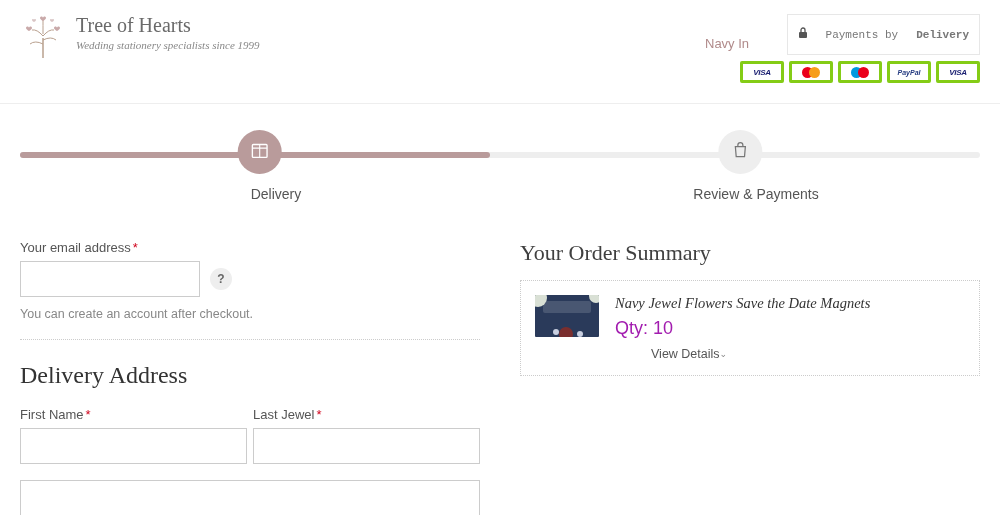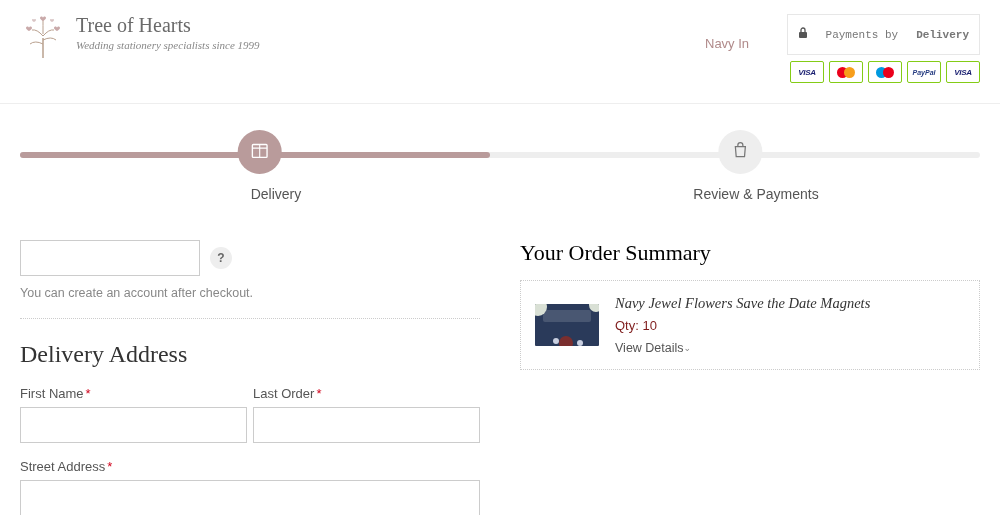--- a/index.html
+++ b/index.html
@@ -7,21 +7,21 @@
   .header { display: flex; align-items: flex-start; justify-content: space-between; padding: 14px 20px 14px 20px; }
   .logo-block { display: flex; align-items: flex-start; gap: 10px; }
   .logo-img { width: 46px; height: 46px; position: relative; }
   .brand-title { font-family: Georgia, 'Times New Roman', serif; font-size: 20px; color: #6a6a6a; font-weight: 400; }
   .brand-tag { font-family: Georgia, 'Times New Roman', serif; font-style: italic; font-size: 11px; color: #888; margin-top: 2px; }
   .header-right { display: flex; flex-direction: column; align-items: flex-end; gap: 6px; }
   .braintree { border: 1px solid #e7e7e7; padding: 12px 10px; font-family: "Courier New", monospace; font-size: 11px; color: #777; display: flex; align-items: center; gap: 18px; background: #fff; }
   .braintree .bt-pay { font-family: "Courier New", monospace; }
   .braintree .bt-name { font-weight: bold; }
   .card-row { display: flex; gap: 5px; }
-  .card-badge { width: 34px; height: 22px; border: 1px solid #84cc16; border-radius: 2px; background: #fff; display: flex; align-items: center; justify-content: center; font-size: 8px; font-weight: bold; }
+  .card-badge { width: 44px; height: 22px; border: 3px solid #84cc16; border-radius: 2px; background: #fff; display: flex; align-items: center; justify-content: center; font-size: 8px; font-weight: bold; }
   .card-visa { color: #1a1f71; font-style: italic; letter-spacing: -0.3px; }
   .mc-dots { display: flex; }
   .mc-dot { width: 11px; height: 11px; border-radius: 50%; }
   .mc-dot + .mc-dot { margin-left: -4px; }
   .card-pp { color: #253b80; font-style: italic; font-size: 7px; }
 
   .signin { position: absolute; left: 705px; top: 36px; color: #b08a8a; font-size: 13px; }
 
   .divider { border-bottom: 1px solid #eee; margin-top: 6px; }
 
@@ -48,29 +48,29 @@
   .help-badge { width: 22px; height: 22px; border-radius: 50%; background: #eee; color: #666; display: flex; align-items: center; justify-content: center; font-size: 12px; font-weight: bold; }
   .hint { font-size: 12.5px; color: #888; margin-top: 10px; }
   .sep { border-bottom: 1px dotted #ccc; margin: 18px 0 22px 0; }
 
   .section-title { font-family: Georgia, 'Times New Roman', serif; font-size: 24px; color: #333; font-weight: 400; margin-bottom: 18px; }
 
   .row-2 { display: flex; gap: 6px; }
   .col { flex: 1; }
   .field { margin-bottom: 16px; }
 
-  .summary-title { font-family: Georgia, 'Times New Roman', serif; font-size: 22px; color: #000000; margin-bottom: 14px; }
-  .summary-box { border: 1px dotted #ccc; padding: 14px; display: flex; gap: 16px; align-items: center; }
+  .summary-title { font-family: Georgia, 'Times New Roman', serif; font-size: 22px; color: #404040; margin-bottom: 14px; }
+  .summary-box { border: 1px dotted #ccc; padding: 14px; display: flex; gap: 16px; align-items: flex-start; }
   .thumb { width: 64px; height: 42px; background: #2a3a5a; border-radius: 1px; position: relative; overflow: hidden; flex-shrink: 0; }
   .thumb::before { content: ""; position: absolute; top: 6px; left: 8px; width: 48px; height: 12px; background: rgba(255,255,255,0.15); border-radius: 2px; }
   .thumb::after { content: ""; position: absolute; top: -6px; left: -6px; width: 18px; height: 18px; background: #d9e0d5; border-radius: 50%; box-shadow: 58px -2px 0 -2px #d9e0d5; }
   .thumb-petal { position: absolute; bottom: -4px; left: 24px; width: 14px; height: 14px; background: #7a2e2e; border-radius: 50%; box-shadow: -10px -2px 0 -4px #c9cfe0, 14px 0px 0 -4px #c9cfe0; }
   .item-name { font-family: Georgia, 'Times New Roman', serif; font-style: italic; font-size: 14.5px; color: #333; margin-bottom: 6px; }
-  .item-qty { font-size: 13px; color: #7f1d1d; margin-bottom: 8px; }
-  .view-details { font-size: 12.5px; color: #555; display: flex; align-items: center; cursor: pointer; }
+  .item-qty { font-size: 18px; color: #a21caf; margin-bottom: 8px; }
+  .view-details { font-size: 12.5px; color: #555; display: flex; align-items: center; cursor: pointer; margin-left: 36px; }
   .chev-down { font-size: 9px; color: #888; }
 </style>
 </head>
 <body>
 
 <div class="header">
   <div class="logo-block">
     <div class="logo-img">
       <svg viewBox="0 0 46 46" width="46" height="46">
         <path d="M23 44 L23 24" stroke="#b9a08e" stroke-width="1.5" fill="none"></path>
@@ -152,50 +152,50 @@
     </div>
     <div class="step-label">Review &amp; Payments</div>
   </div>
 </div>
 
 <div class="main">
 
   <div class="left">
 
     <div class="field">
+      <label class="field-label">
+        <span>Your email address</span><span class="req">*</span>
+      </label>
       <div class="email-row">
         <input class="input" type="text" value="" style="">
         <div class="help-badge">?</div>
       </div>
       <div class="hint">You can create an account after checkout.</div>
     </div>
 
     <div class="sep"></div>
 
     <div class="section-title">Delivery Address</div>
 
     <div class="row-2">
       <div class="col field">
         <label class="field-label">
           <span>First Name</span><span class="req">*</span>
         </label>
         <input class="input" type="text" value="" style="">
       </div>
       <div class="col field">
         <label class="field-label">
-          <span>Last Order</span><span class="req">*</span>
+          <span>Last Jewel</span><span class="req">*</span>
         </label>
         <input class="input" type="text" value="" style="">
       </div>
     </div>
 
     <div class="field">
-      <label class="field-label">
-        <span>Street Address</span><span class="req">*</span>
-      </label>
       <input class="input" type="text" value="" style="">
     </div>
 
   </div>
 
   <div class="right">
     <div class="summary-title">Your Order Summary</div>
     <div class="summary-box">
       <div class="thumb">
           <div class="thumb-petal"></div>

